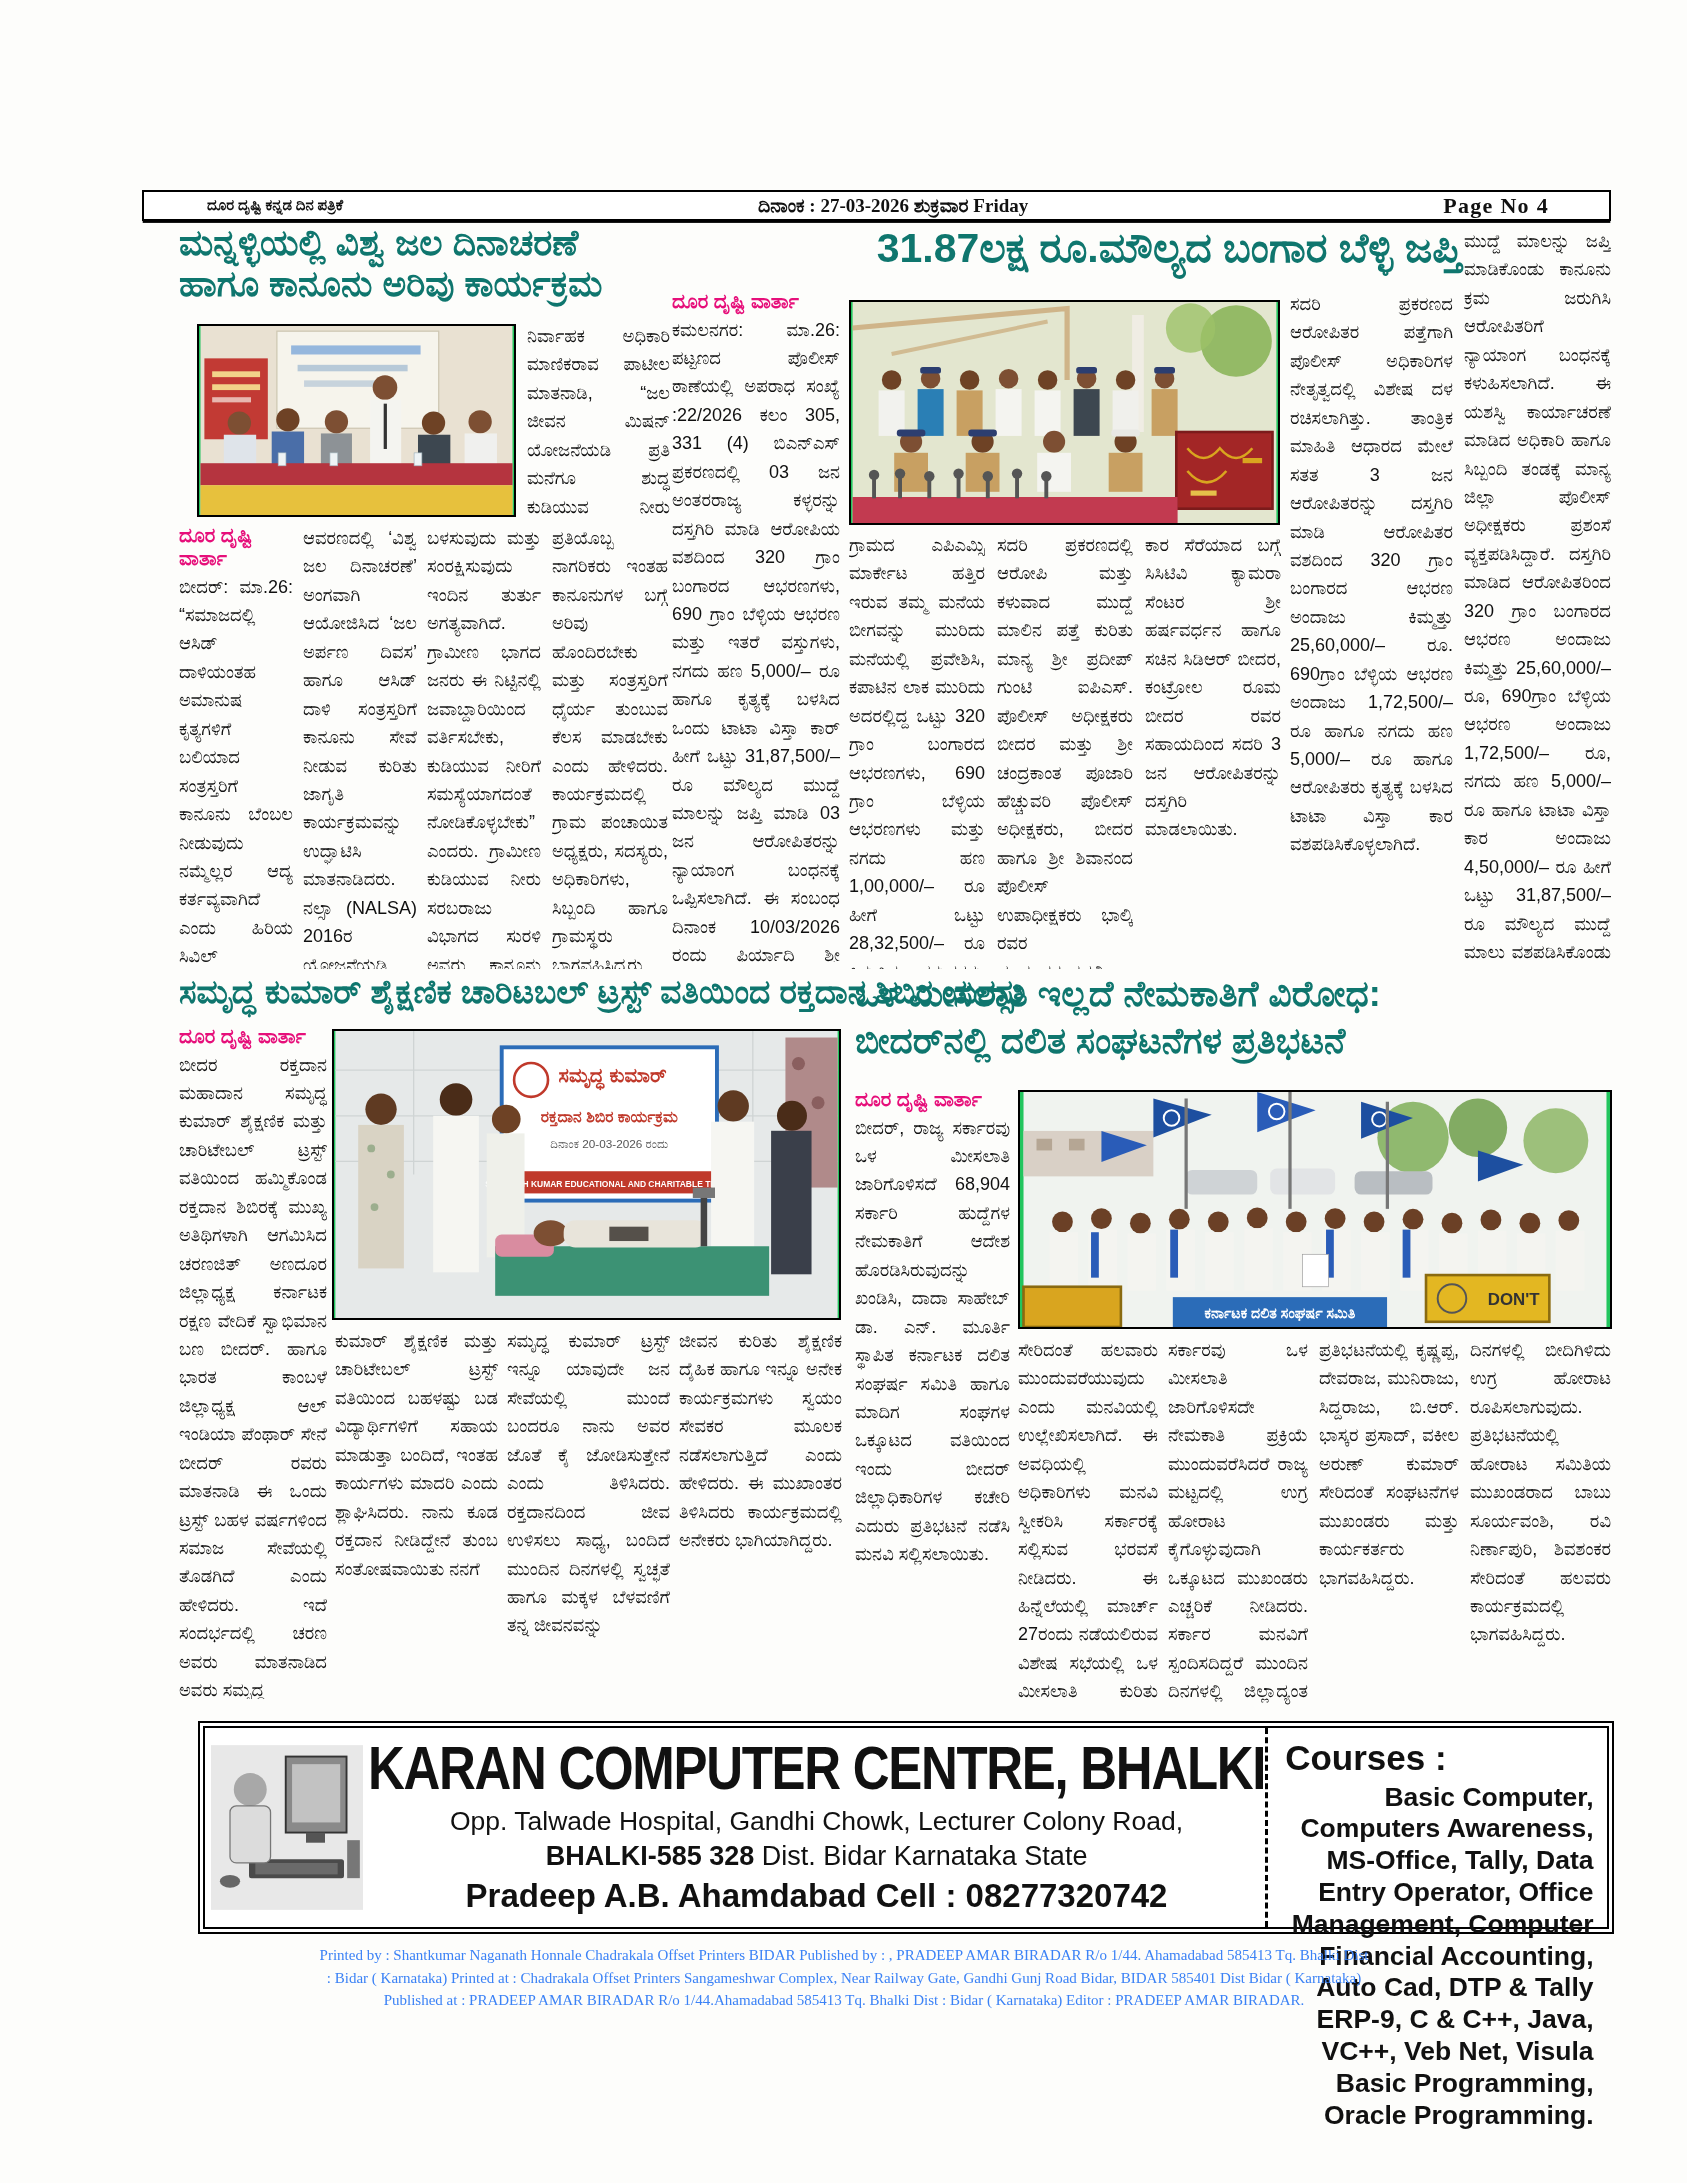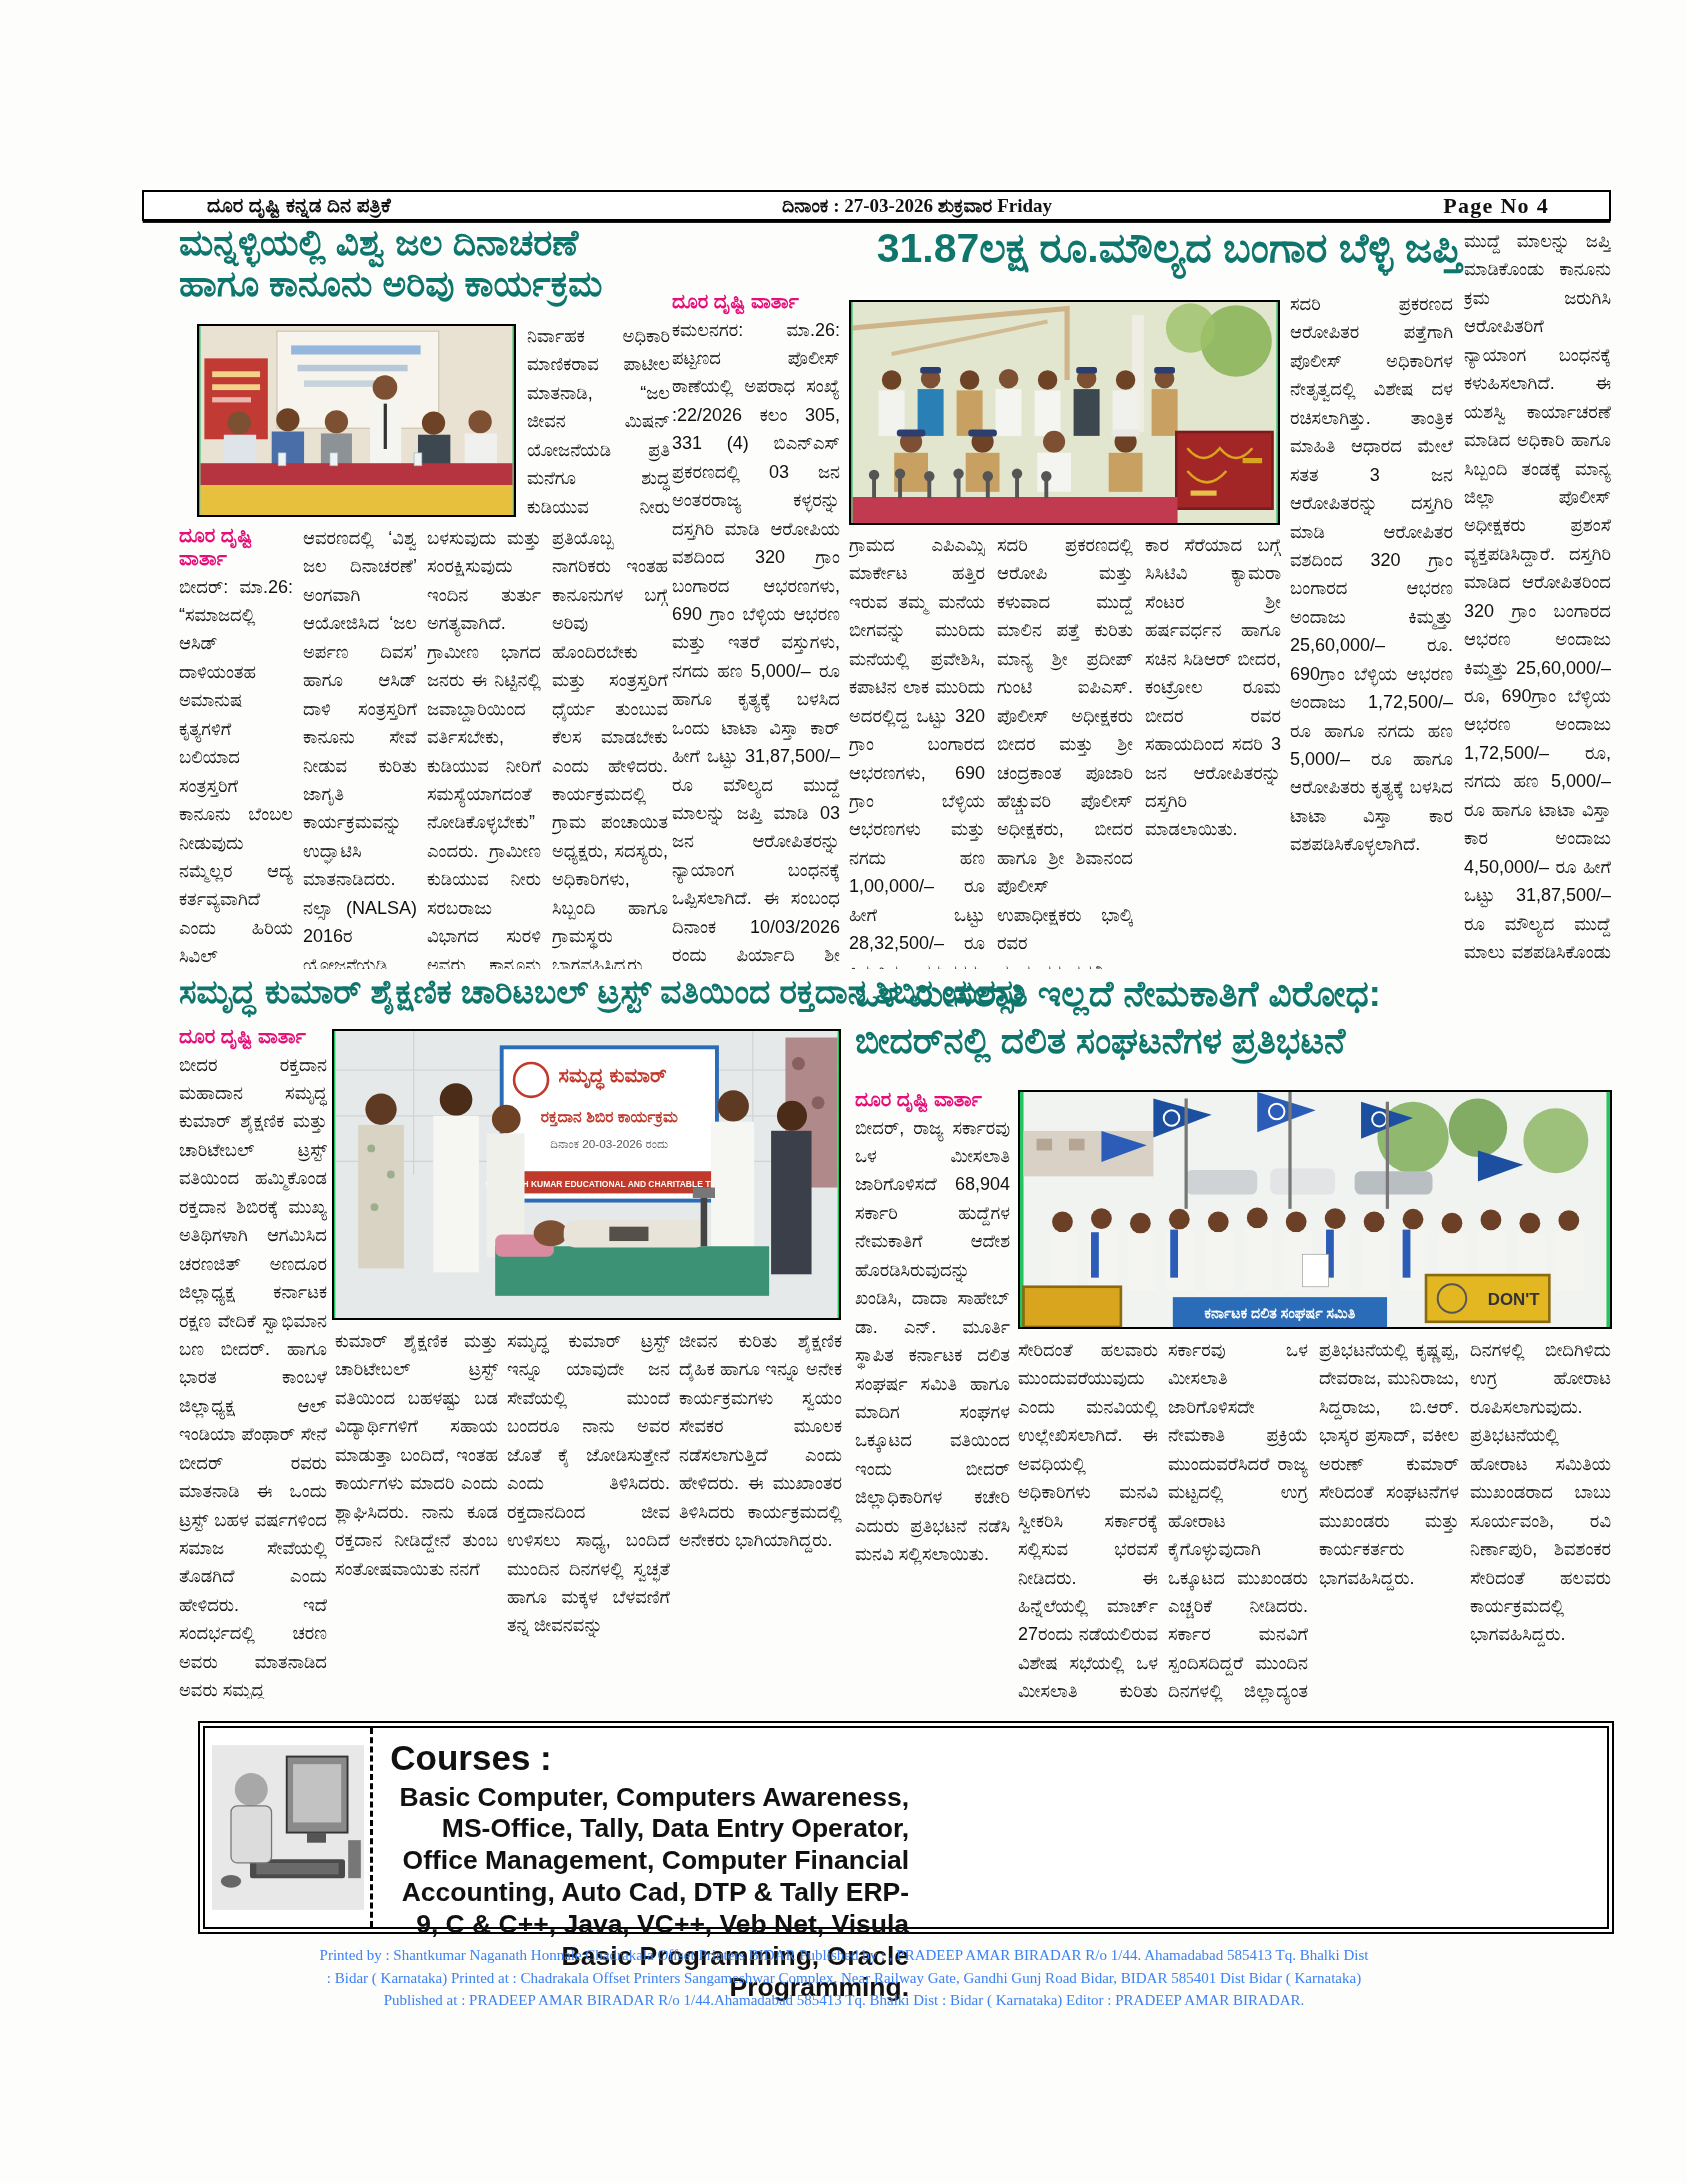--- a/index.html
+++ b/index.html
@@ -2,21 +2,21 @@
 <html style="--accent: #e60f7a;font-size:10.6px"><head>
 <meta charset="utf-8">
 <style>
   html,body{margin:0;padding:0;background:#ffffff;}
   #page{position:relative;width:1687px;height:2183px;background:#fdfdfb;overflow:hidden;
         font-family:"Liberation Sans",sans-serif;color:#111;}
   .abs{position:absolute;}
   
   .masthead{border:2px solid #000;box-shadow:0 2.6px 0 -0.7px #000;display:flex;align-items:center;
             justify-content:space-between;box-sizing:border-box;padding:0 60px 0 63px;background:#fff;}
-  .paper-name{font-weight:bold;font-size:20px;font-family:Liberation Sans, sans-serif;}
+  .paper-name{font-weight:bold;font-size:15px;font-family:Liberation Serif, serif;}
   .date-line{font-weight:bold;font-size:19px;font-family:"Liberation Serif",serif;}
   .page-no{font-weight:bold;font-size:22px;font-family:"Liberation Serif",serif;letter-spacing:1.3px;}
   
   .headline{font-weight:bold;color:#0f766e;line-height:1.14;letter-spacing:0;}
   .h1a{font-size:36px;}
   .h2a{font-size:41px;white-space:nowrap;text-align:right;}
   .h3a{font-size:33px;white-space:nowrap;}
   .h4a{font-size:36px;line-height:1.3;}
   
   .col{font-size:18px;line-height:1.58;text-align:justify;overflow:hidden;word-break:break-word;
@@ -355,20 +355,28 @@
           <rect x="60" y="180" width="150" height="30" rx="4" fill="#4a4a4a"></rect>
           <g fill="#9a9a9a">
               <rect x="70" y="186" width="130" height="18" opacity="0.4"></rect>
             </g>
           <circle cx="62" cy="70" r="26" fill="#a8a8a8"></circle>
           <rect x="30" y="96" width="64" height="90" rx="10" fill="#dcdcdc" stroke="#777" stroke-width="2"></rect>
           <ellipse cx="30" cy="215" rx="16" ry="10" fill="#666"></ellipse>
           <rect x="215" y="150" width="20" height="60" fill="#777"></rect>
         </svg>
       </div>
+      <div class="ad-center">
+        <div class="ad-title">KARAN COMPUTER CENTRE, BHALKI</div>
+        <div class="ad-line1">Opp. Talwade Hospital, Gandhi Chowk, Lecturer Colony Road,</div>
+        <div class="ad-line2">
+          <b>BHALKI-585 328</b><span> Dist. Bidar  Karnataka State</span>
+        </div>
+        <div class="ad-line3">Pradeep A.B. Ahamdabad Cell : 08277320742</div>
+      </div>
       <div class="ad-right">
         <div class="ad-courses-label">Courses :</div>
         <div class="ad-courses">Basic Computer,  Computers Awareness,  MS-Office, Tally, Data Entry Operator, Office Management, Computer Financial Accounting, Auto Cad, DTP &amp; Tally ERP-9, C &amp; C++, Java,  VC++, Veb Net, Visula Basic Programming, Oracle Programming.</div>
       </div>
     </div>
   </div>
 
   <div class="abs footer" style="left:83px;top:1944px;width:1522px;">
     <div>Printed  by  : Shantkumar Naganath Honnale Chadrakala Offset Printers  BIDAR   Published by : , PRADEEP AMAR  BIRADAR  R/o 1/44. Ahamadabad  585413 Tq. Bhalki Dist</div>
     <div>: Bidar ( Karnataka)  Printed  at  : Chadrakala Offset Printers  Sangameshwar Complex, Near Railway Gate, Gandhi Gunj Road Bidar,  BIDAR  585401 Dist Bidar  ( Karnataka)</div>

